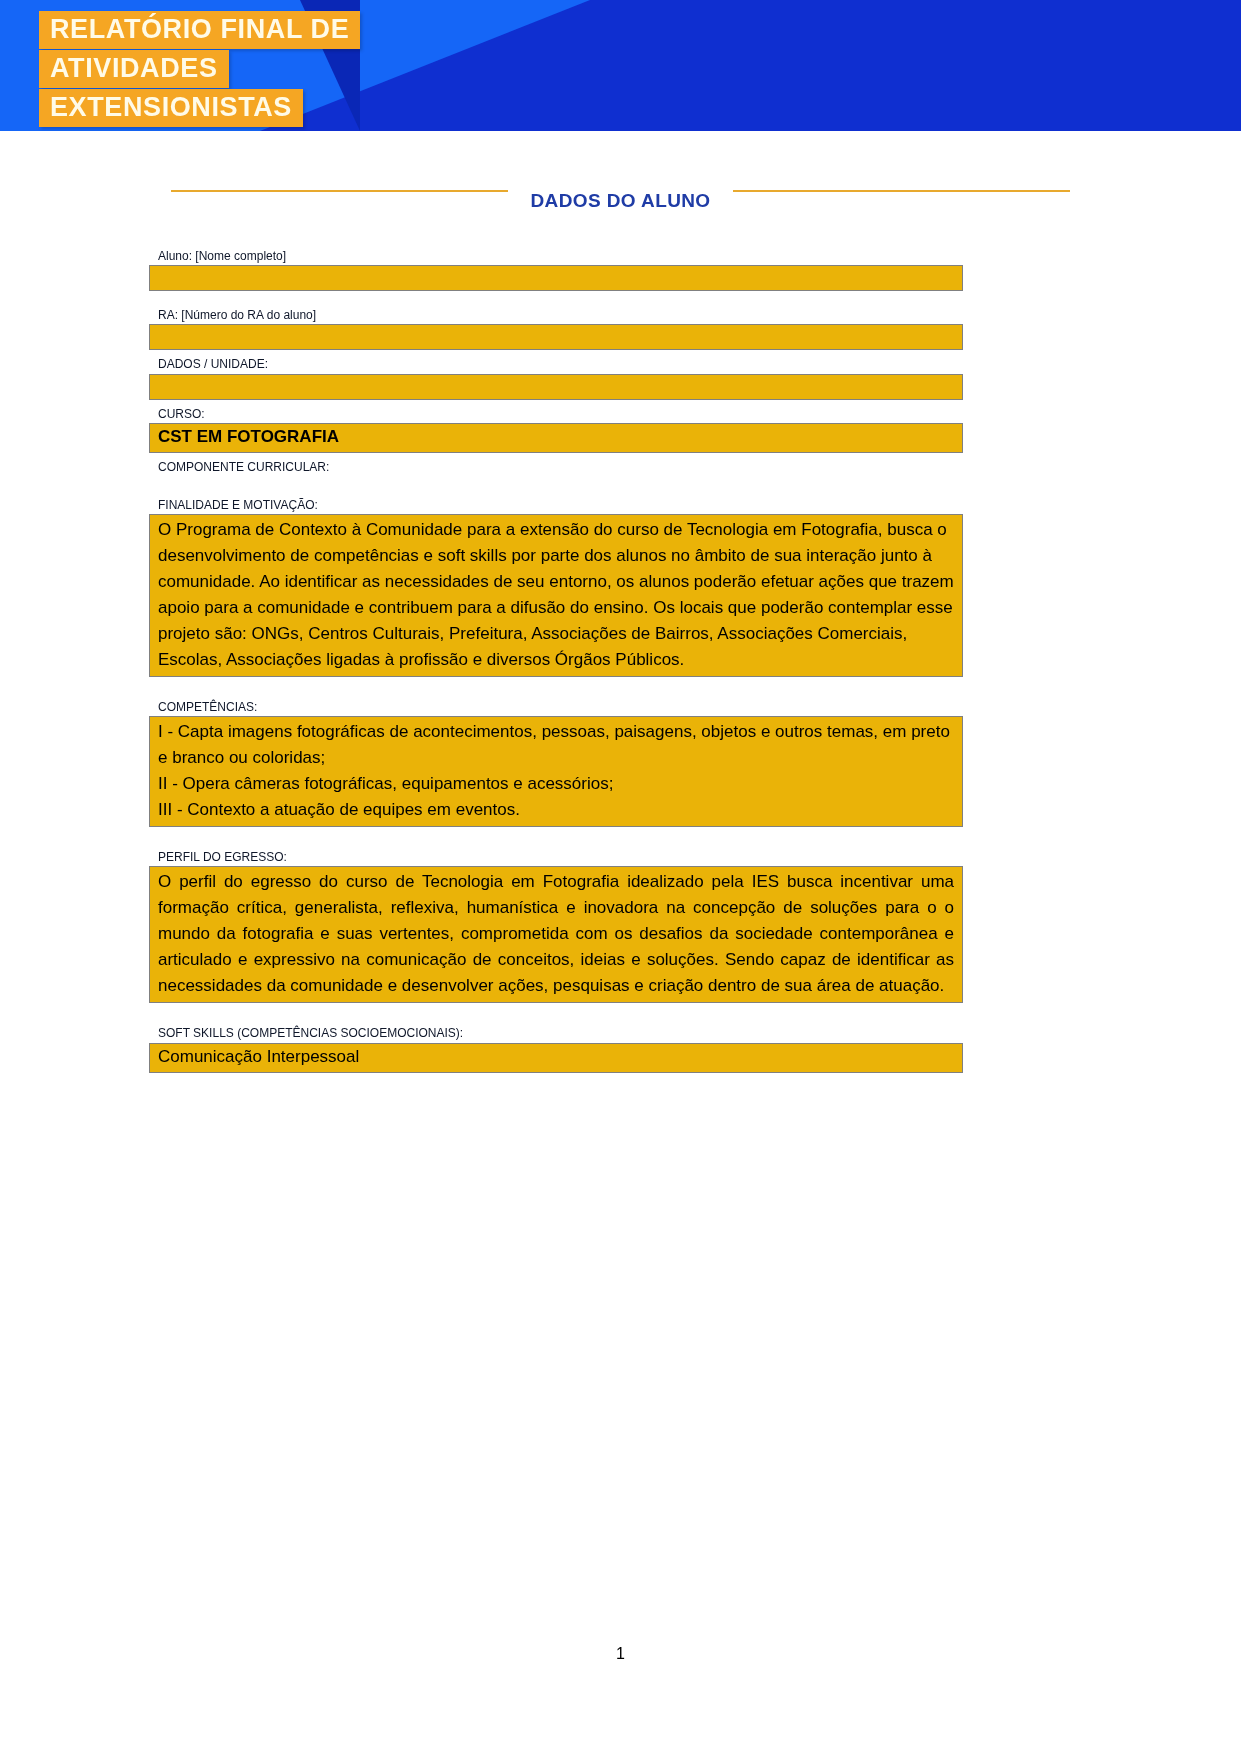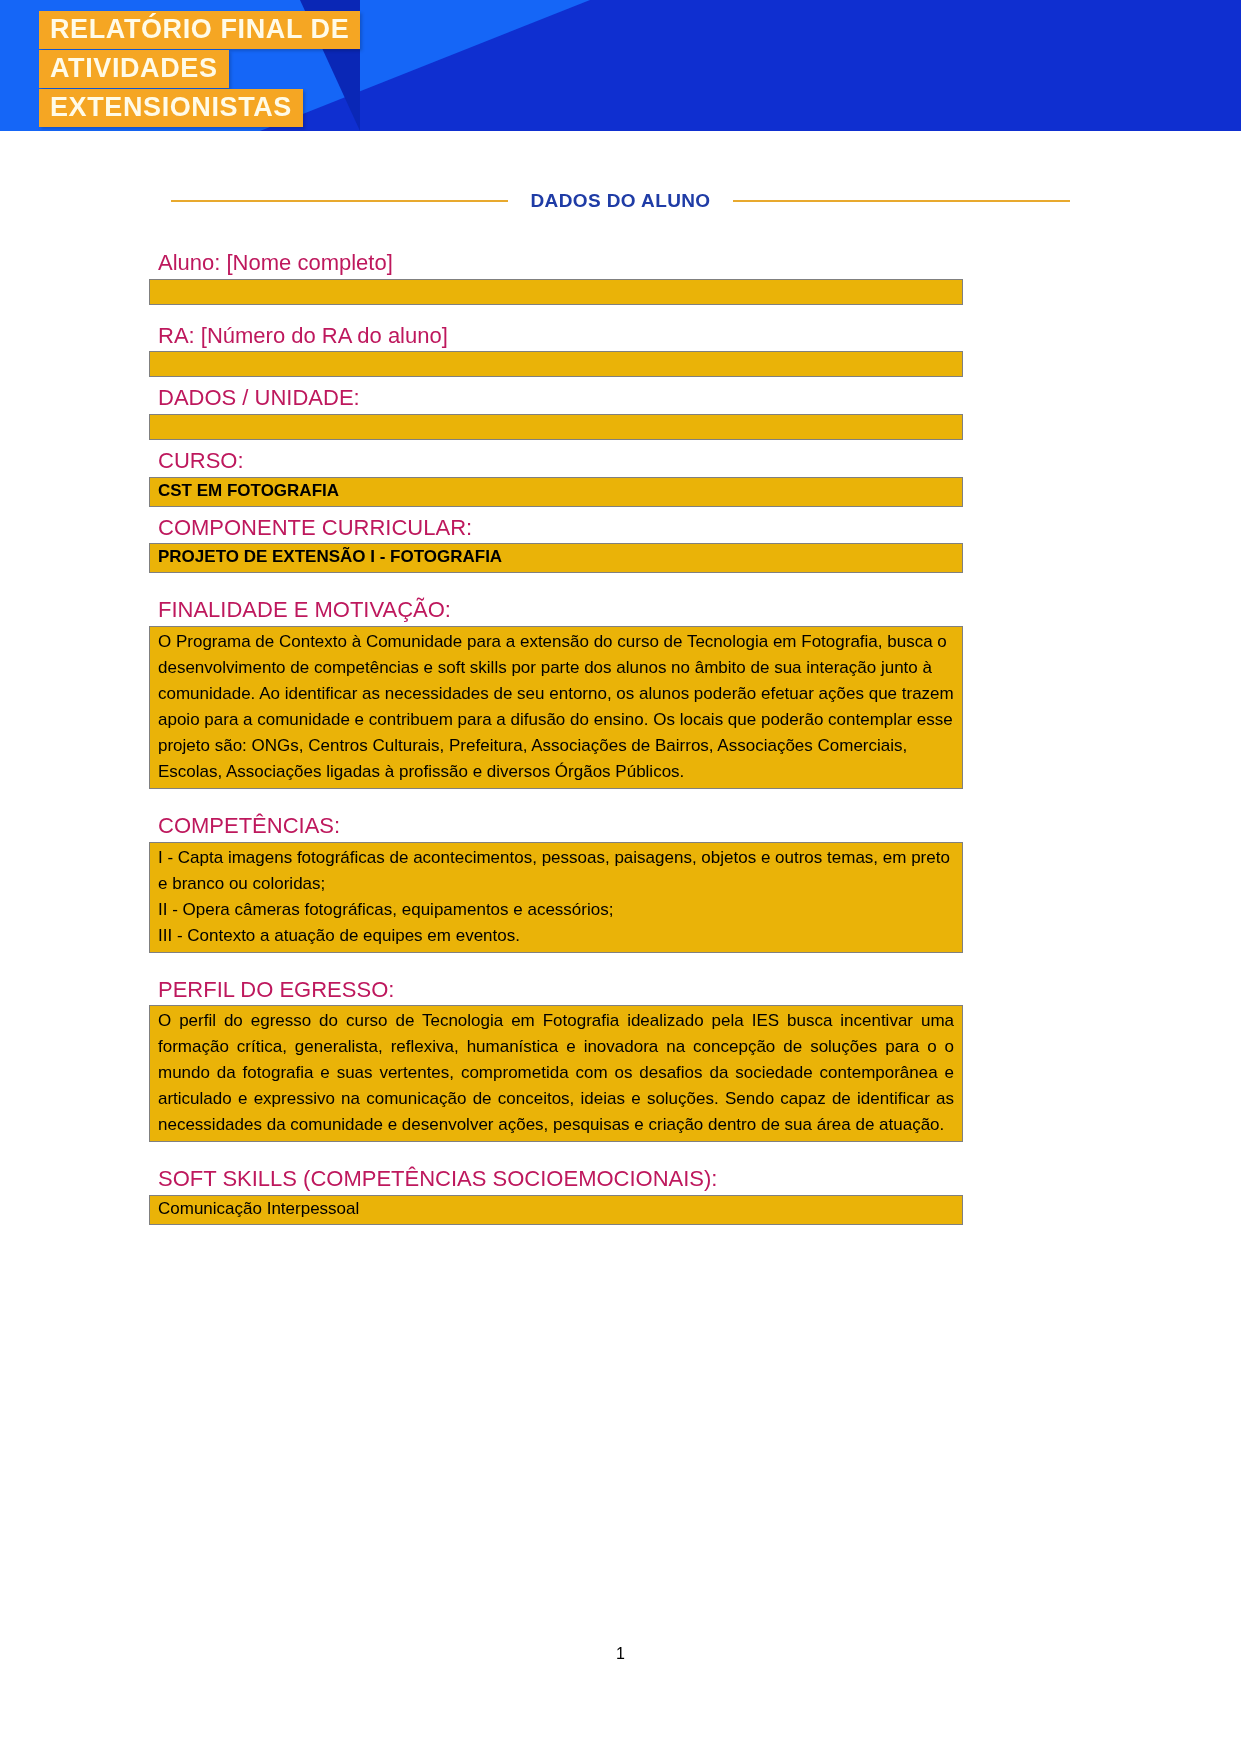--- a/index.html
+++ b/index.html
@@ -65,21 +65,20 @@
 
   
   .page {
     position: relative;
     padding: 0 0 0 0;
   }
 
   
   .section-title-row {
     display: flex;
-    align-items: center;
     margin: 59px 0 0 0;
     padding: 0 171px 0 171px;
     gap: 0;
   }
   .rule {
     flex: 1 1 auto;
     height: 2px;
     background: #e8a92e;
   }
   .rule.left { margin-right: 22px; }
@@ -94,22 +93,22 @@
 
   .fields {
     padding: 0 279px 0 149px;
     margin-top: 36px;
   }
 
   .field {
     margin-bottom: 7px;
   }
   .field-label {
-    color: #be185d;
-    font-size: 22px;
+    color: #0f172a;
+    font-size: 12px;
     line-height: 1.35;
     padding-left: 9px;
     margin-bottom: 1px;
     white-space: pre-wrap;
   }
   .field-box {
     border: 1px solid #808080;
     background: #eab308;
     box-sizing: border-box;
     width: 814px;
@@ -199,23 +198,20 @@
 
     <div class="field gap-sm">
       <div class="field-label">CURSO:</div>
       <div class="field-box">
         <div class="field-value strong">CST EM FOTOGRAFIA</div>
       </div>
     </div>
 
     <div class="field gap-sm">
       <div class="field-label">COMPONENTE CURRICULAR:</div>
-      <div class="field-box">
-        <div class="field-value strong">PROJETO DE EXTENSÃO I - FOTOGRAFIA</div>
-      </div>
     </div>
 
     <div class="field gap-lg">
     </div>
 
     <div class="field gap-lg">
       <div class="field-label">FINALIDADE E MOTIVAÇÃO:</div>
       <div class="field-box">
         <div class="field-value para">O Programa de Contexto à Comunidade para a extensão do curso de Tecnologia em Fotografia, busca o desenvolvimento de competências e soft skills por parte dos alunos no âmbito de sua interação junto à comunidade. Ao identificar as necessidades de seu entorno, os alunos poderão efetuar ações que trazem apoio para a comunidade e contribuem para a difusão do ensino. Os locais que poderão contemplar esse projeto são: ONGs, Centros Culturais, Prefeitura, Associações de Bairros, Associações Comerciais, Escolas, Associações ligadas à profissão e diversos Órgãos Públicos.</div>
       </div>

